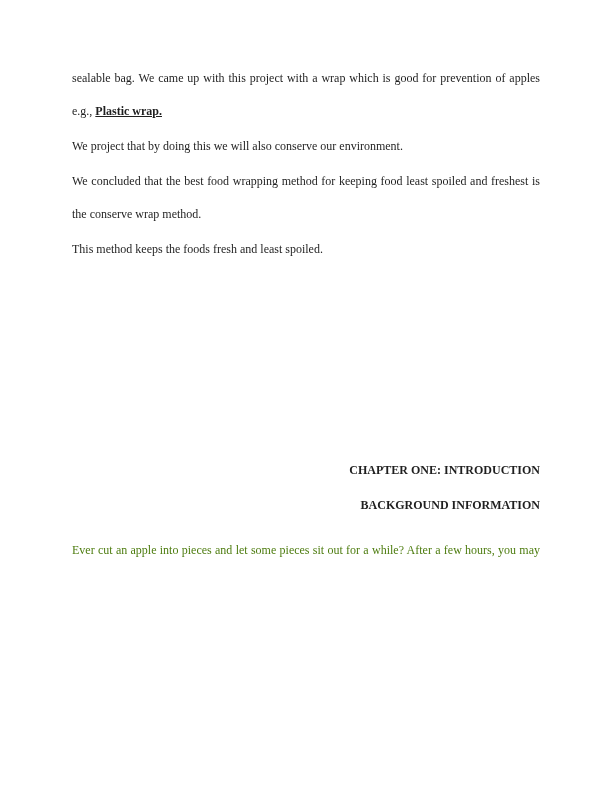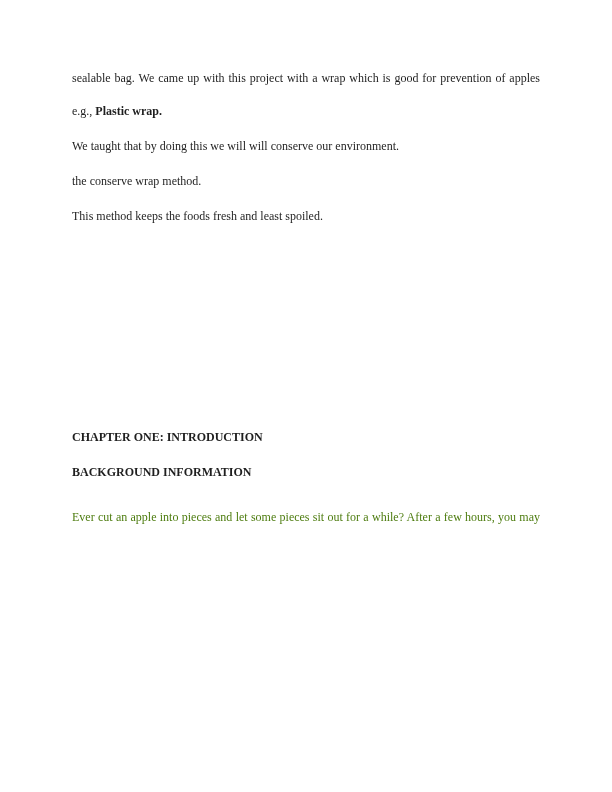--- a/index.html
+++ b/index.html
@@ -30,49 +30,51 @@
   }
   .line {
     display: block;
     line-height: 33px;
     white-space: normal;
   }
   .just {
     text-align: justify;
     text-align-last: justify;
   }
-  .bold { font-weight: 700; }
+  .bold { font-weight: 700; text-decoration: underline; }
   .heading {
     font-weight: 700;
     font-size: 12px;
     margin: 0 0 2px 0;
+    text-align: right;
   }
   .section-gap { margin-top: 188px; }
   .muted {
     color: #4d7c0f;
     margin-top: 12px;
   }
 </style>
 </head>
 <body>
 
 <div class="page">
   <div class="content">
 
     <div class="para">
       <span class="line just">sealable bag. We came up with this project with a wrap which is good for prevention of apples</span>
       <span class="line"><span>e.g., </span><span class="bold">Plastic wrap.</span></span>
     </div>
 
     <div class="para">
-      <span class="line">We taught that by doing this we will will conserve our environment.</span>
+      <span class="line">We project that by doing this we will also conserve our environment.</span>
     </div>
 
 
     <div class="para">
+      <span class="line just">We concluded that the best food wrapping method for keeping food least spoiled and freshest is</span>
       <span class="line">the conserve wrap method.</span>
     </div>
 
 
     <div class="para">
       <span class="line">This method keeps the foods fresh and least spoiled.</span>
     </div>
 
     <div class="heading section-gap">
       <span class="line">CHAPTER ONE: INTRODUCTION</span>

